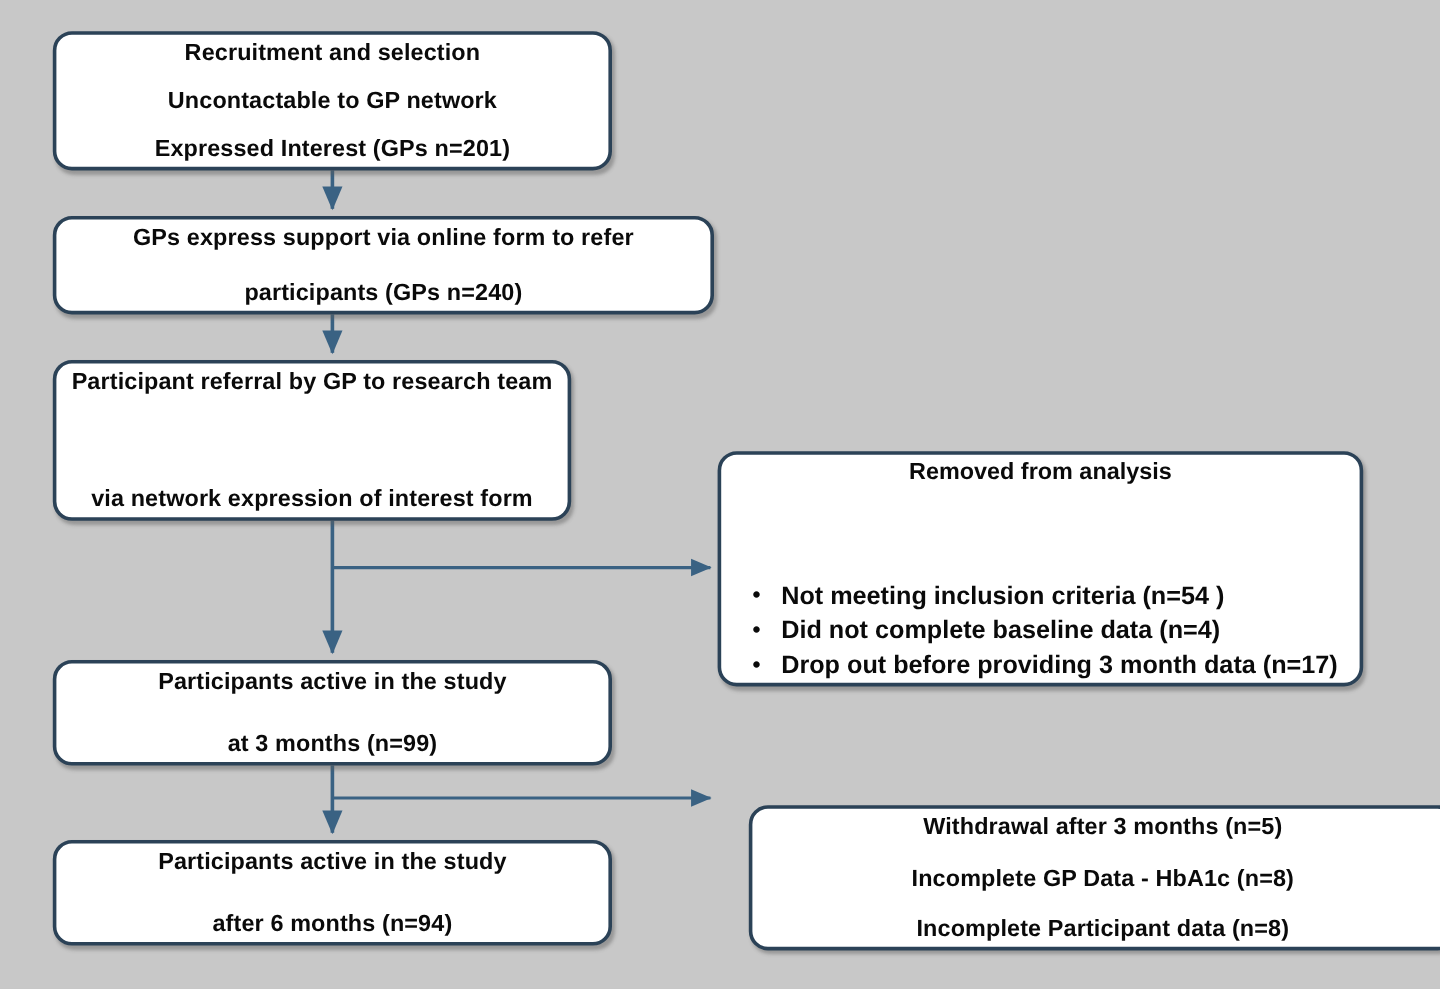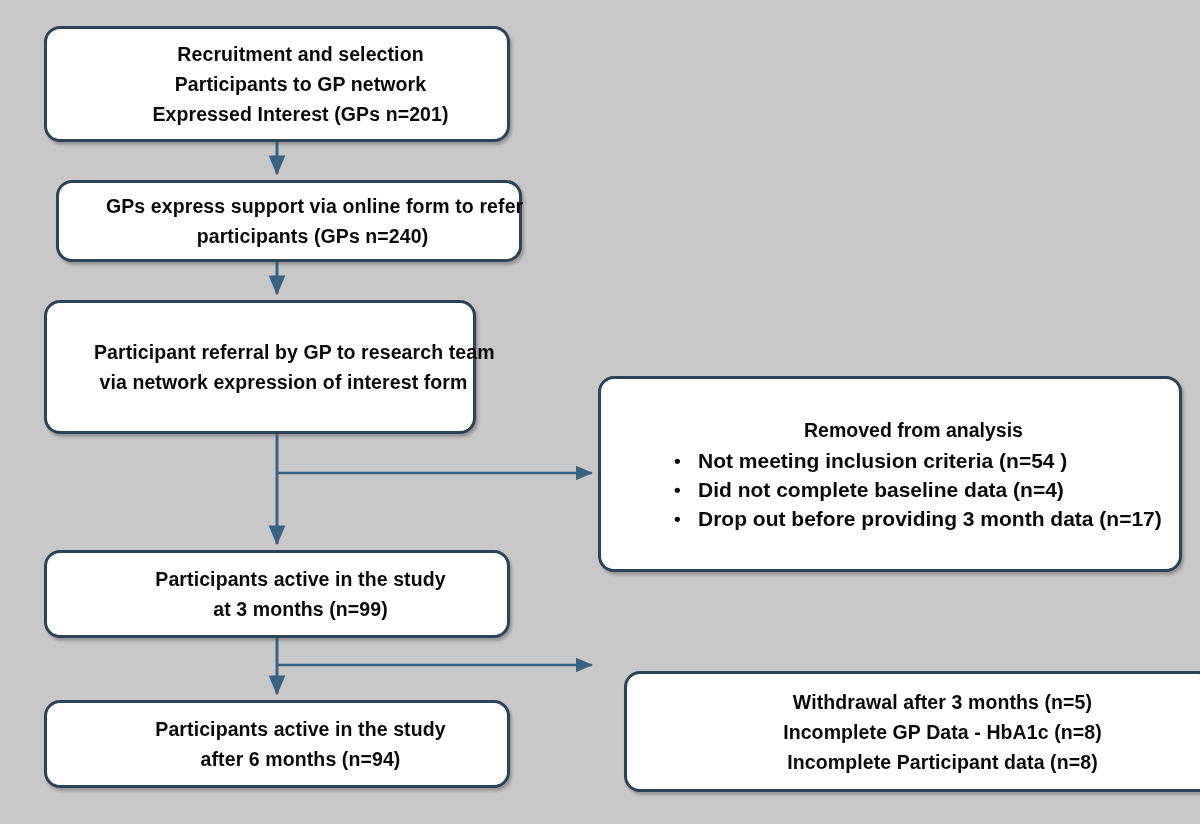--- a/index.html
+++ b/index.html
@@ -27,41 +27,40 @@
     pointer-events: none;
   }
   .node {
     position: absolute;
     background: #ffffff;
     border: 3px solid #2b4257;
     border-radius: 16px;
     box-sizing: border-box;
     display: flex;
     flex-direction: column;
-    justify-content: center;
+    justify-content: space-between;
     box-shadow: 2px 3px 3px rgba(90,90,90,0.45);
-    padding-left: 47px;
   }
   .node .line {
     text-align: center;
     font-weight: bold;
     font-size: 19.5px;
     line-height: 30px;
     color: #0a0a0a;
     letter-spacing: 0.1px;
     white-space: nowrap;
   }
   
   #node-recruitment { left: 44px;  top: 26px;  width: 466px; height: 116px; }
-  #node-gp-support  { left: 44px;  top: 180px; width: 466px; height: 82px; margin-left: 12px;  }
+  #node-gp-support  { left: 44px;  top: 180px; width: 551px; height: 82px;  }
   #node-referral    { left: 44px;  top: 300px; width: 432px; height: 134px; }
   #node-active-3m   { left: 44px;  top: 550px; width: 466px; height: 88px;  }
   #node-active-6m   { left: 44px;  top: 700px; width: 466px; height: 88px;  }
   
-  #node-removed     { left: 598px; top: 376px; width: 584px; height: 196px; }
+  #node-removed     { left: 598px; top: 376px; width: 538px; height: 196px; }
   #node-withdrawal  { left: 624px; top: 631px; width: 590px; height: 121px; margin-top: 40px; }
 
   #node-removed .heading {
     text-align: center;
     font-weight: bold;
     font-size: 19.5px;
     line-height: 28px;
     color: #0a0a0a;
     margin-bottom: 2px;
   }
@@ -109,21 +108,21 @@
 
     <line x1="277" y1="473" x2="592" y2="473" stroke="#3a6283" stroke-width="2.6" marker-end="url(#arrowhead)"></line>
 
     <line x1="277" y1="638" x2="277" y2="694" stroke="#3a6283" stroke-width="3" marker-end="url(#arrowhead)"></line>
 
     <line x1="277" y1="665" x2="592" y2="665" stroke="#3a6283" stroke-width="2.6" marker-end="url(#arrowhead)"></line>
   </svg>
 
   <div class="node" id="node-recruitment">
     <div class="line">Recruitment and selection</div>
-    <div class="line">Participants to GP network</div>
+    <div class="line">Uncontactable to GP network</div>
     <div class="line">Expressed Interest (GPs n=201)</div>
   </div>
 
   <div class="node" id="node-gp-support">
     <div class="line">GPs express support via online form to refer</div>
     <div class="line">participants (GPs n=240)</div>
   </div>
 
   <div class="node" id="node-referral">
     <div class="line">Participant referral by GP to research team</div>

